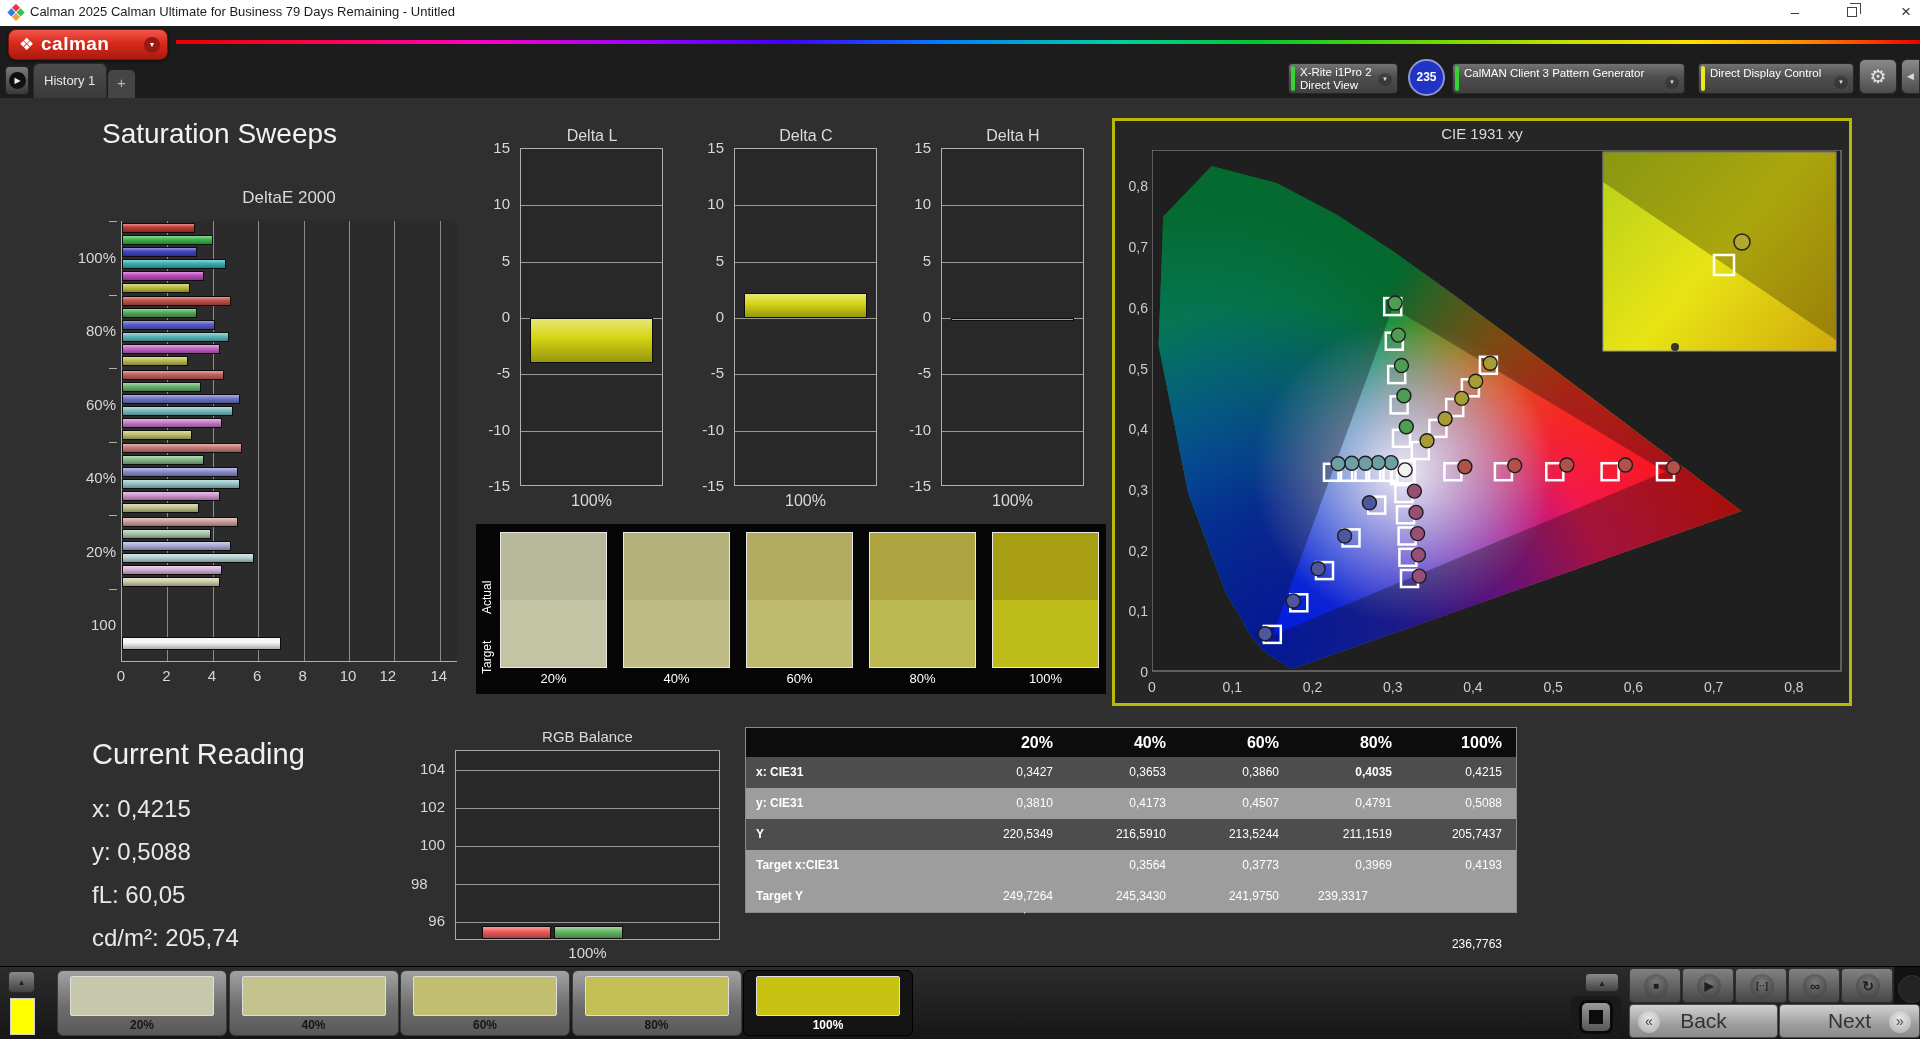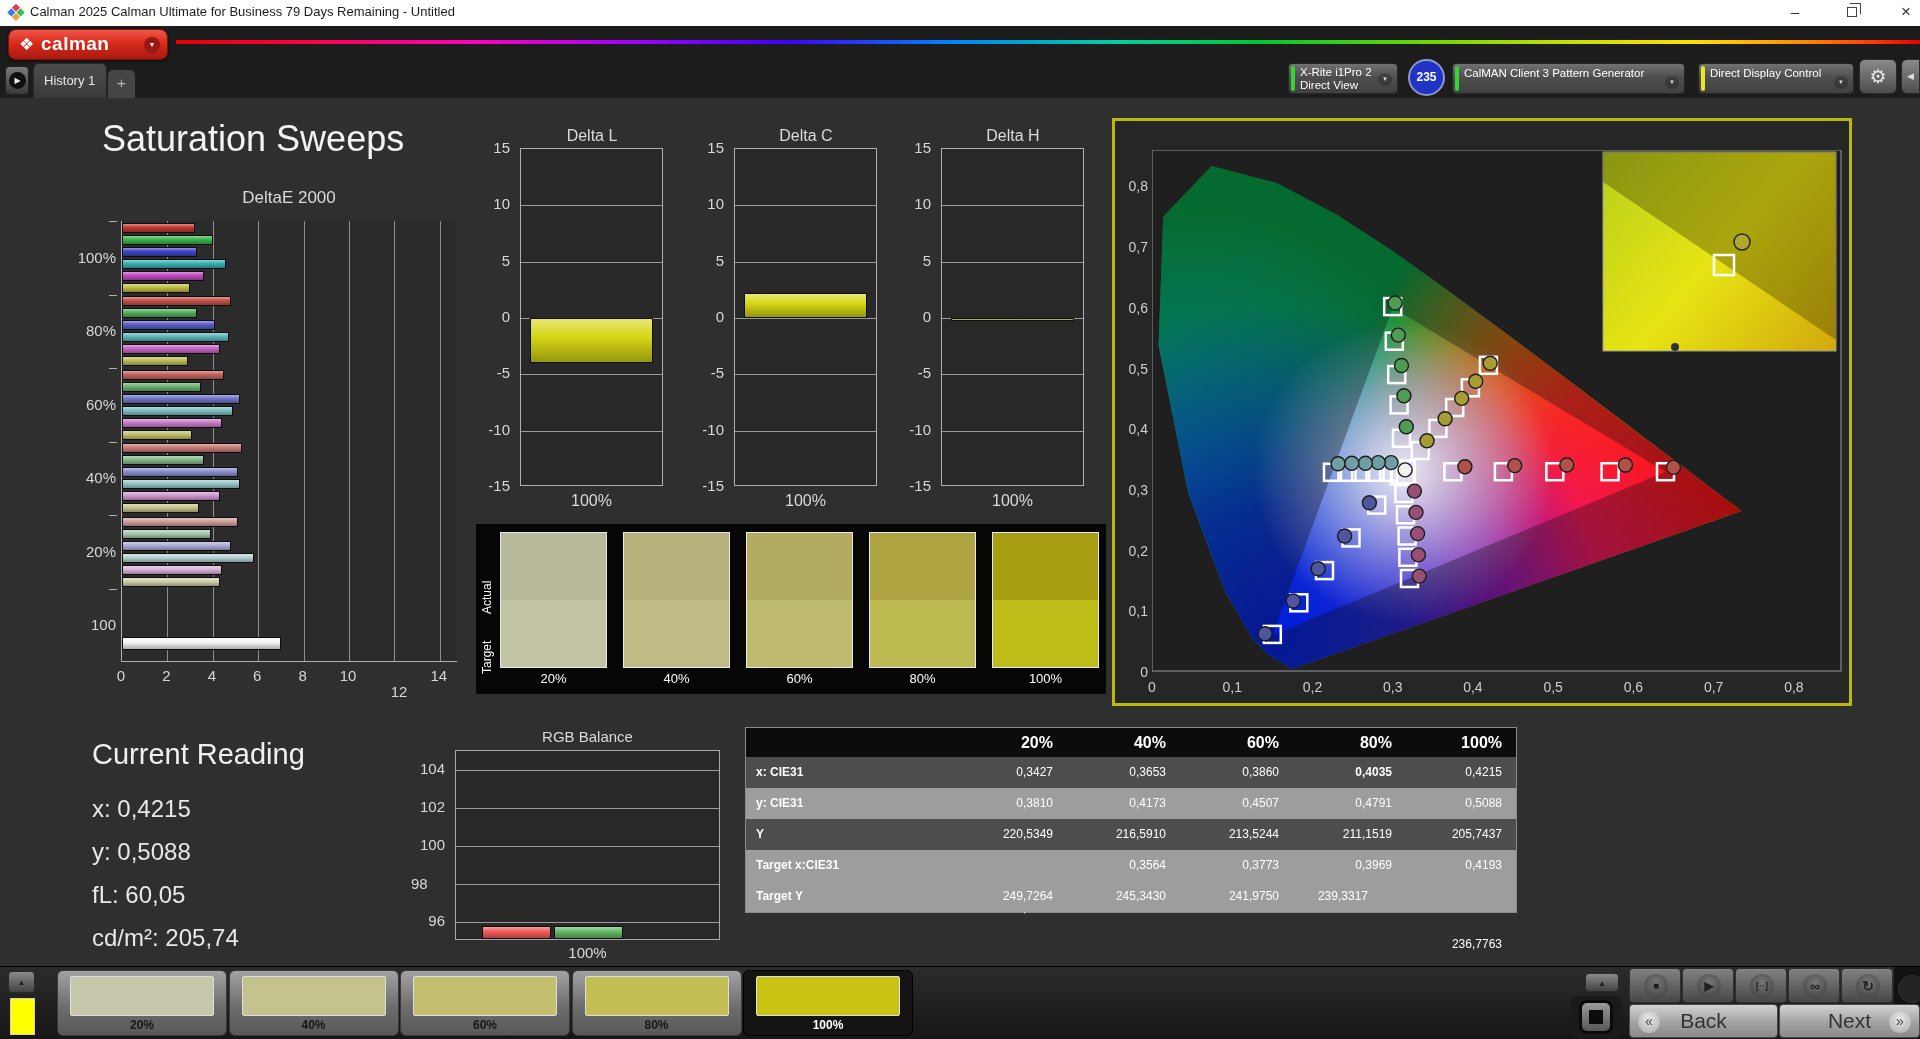--- a/index.html
+++ b/index.html
@@ -51,21 +51,21 @@
     background:#2033c4; border:2px solid #8d96c8; color:#fff; font-size:12px; font-weight:bold;
     text-align:center; line-height:33px; }
   #gear-btn { position:absolute; left:1859px; top:33px; width:38px; height:35px; border-radius:6px;
     background:linear-gradient(180deg,#8a8a8a,#4c4c4c); border:1px solid #2a2a2a; color:#e5e5e5;
     font-size:19px; text-align:center; line-height:33px; }
   #collapse-btn { position:absolute; left:1901px; top:33px; width:19px; height:35px; border-radius:6px 0 0 6px;
     background:linear-gradient(180deg,#8a8a8a,#4c4c4c); border:1px solid #2a2a2a; color:#ddd;
     font-size:9px; text-align:center; line-height:33px; }
 
   
-  #page-title { position:absolute; left:102px; top:118px; font-size:36px; color:#f2f2f2; }
+  #page-title { position:absolute; left:102px; top:118px; font-size:28px; color:#f2f2f2; }
 
   .chart-title { position:absolute; text-align:center; font-size:17px; color:#dadada; }
   .small-title { font-size:16px; }
   .xlabel { position:absolute; text-align:center; font-size:16px; color:#dadada; }
   .plot { position:absolute; background:#2a2a2a; }
   .gridv { position:absolute; top:0; bottom:0; width:1px; background:#8c8c8c; }
   .gridh { position:absolute; left:0; right:0; height:1px; background:#9a9a9a; }
   .bar { position:absolute; border:1px solid #0d0d0d;
     background-image:linear-gradient(180deg, rgba(255,255,255,.42), rgba(255,255,255,0) 42%, rgba(0,0,0,.28) 96%); }
   .ticklab { position:absolute; font-size:15px; color:#d8d8d8; }
@@ -253,21 +253,21 @@
     <div class="de-grouplab" style="top: 395.25px;">100</div>
     <div class="axdash" style="right: -1px; top: 367.5px; width: 8px; height: 1px;"></div>
   </div>
 <div id="de-xlabels">
     <div class="ticklab" style="left: -14px; top: 0px; width: 28px; text-align: center;">0</div>
     <div class="ticklab" style="left: 31.4054px; top: 0px; width: 28px; text-align: center;">2</div>
     <div class="ticklab" style="left: 76.8108px; top: 0px; width: 28px; text-align: center;">4</div>
     <div class="ticklab" style="left: 122.216px; top: 0px; width: 28px; text-align: center;">6</div>
     <div class="ticklab" style="left: 167.622px; top: 0px; width: 28px; text-align: center;">8</div>
     <div class="ticklab" style="left: 213.027px; top: 0px; width: 28px; text-align: center;">10</div>
-    <div class="ticklab" style="left: 258.432px; top: 16px; width: 28px; text-align: right;">12</div>
+    <div class="ticklab" style="left: 258.432px; top: 0px; width: 28px; text-align: left;">12</div>
     <div class="ticklab" style="left: 303.838px; top: 0px; width: 28px; text-align: center;">14</div>
   </div>
 
 <div class="chart-title small-title" style="left:500px;top:127px;width:184px">Delta L</div>
 <div class="chart-title small-title" style="left:714px;top:127px;width:184px">Delta C</div>
 <div class="chart-title small-title" style="left:921px;top:127px;width:184px">Delta H</div>
 <div id="dl-plot" class="plot dsmall" style="left:520px;top:148px;width:143px;height:338px">
     <div class="gridh" style="top: 56.3333px;"></div>
     <div class="gridh" style="top: 112.667px;"></div>
     <div class="gridh" style="top: 169px;"></div>
@@ -341,20 +341,21 @@
       <div class="sw" style="background: linear-gradient(rgb(174, 165, 66) 0px, rgb(174, 165, 66) 50%, rgb(189, 185, 81) 50%, rgb(189, 185, 81) 100%);"></div>
       <div class="swlab">80%</div>
     </div>
     <div class="swcol" style="left: 516px;">
       <div class="sw" style="background: linear-gradient(rgb(168, 158, 20) 0px, rgb(168, 158, 20) 50%, rgb(190, 188, 25) 50%, rgb(190, 188, 25) 100%);"></div>
       <div class="swlab">100%</div>
     </div>
   </div>
 
 <div id="cie-panel">
+  <div id="cie-title">CIE 1931 xy</div>
   <svg id="cie-svg" width="690" height="522" viewBox="0 0 690 522">
     <defs>
       <clipPath id="hsClip">
           <path id="hs-clip-path" d="M139.7,519.0L115.5,504.0L99.6,486.9L73.3,441.5L36.4,342.9L6.6,195.2L11.2,66.6L59.6,15.9L124.1,32.8L184.2,64.2L242.0,101.8L299.3,142.9L356.3,185.3L411.2,226.6L461.5,264.5L503.1,295.9L534.2,319.3L554.8,334.9L572.9,348.5L589.5,361.0Z"></path>
         </clipPath>
       <radialGradient id="gCyan" gradientUnits="userSpaceOnUse" cx="40" cy="328" r="270">
         <stop offset="0" stop-color="#00c8d8" stop-opacity=".9"></stop>
           <stop offset="1" stop-color="#00c8d8" stop-opacity="0"></stop>
       </radialGradient>
       <radialGradient id="gYel" gradientUnits="userSpaceOnUse" cx="449" cy="255" r="235">

